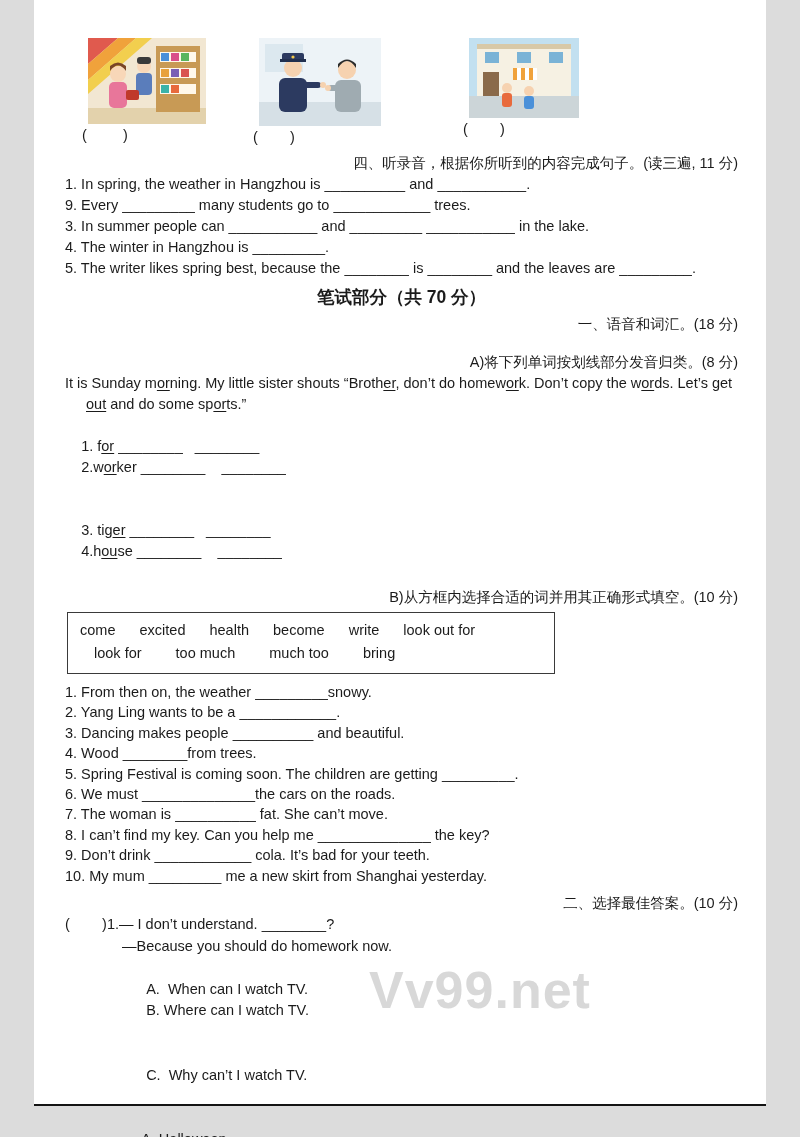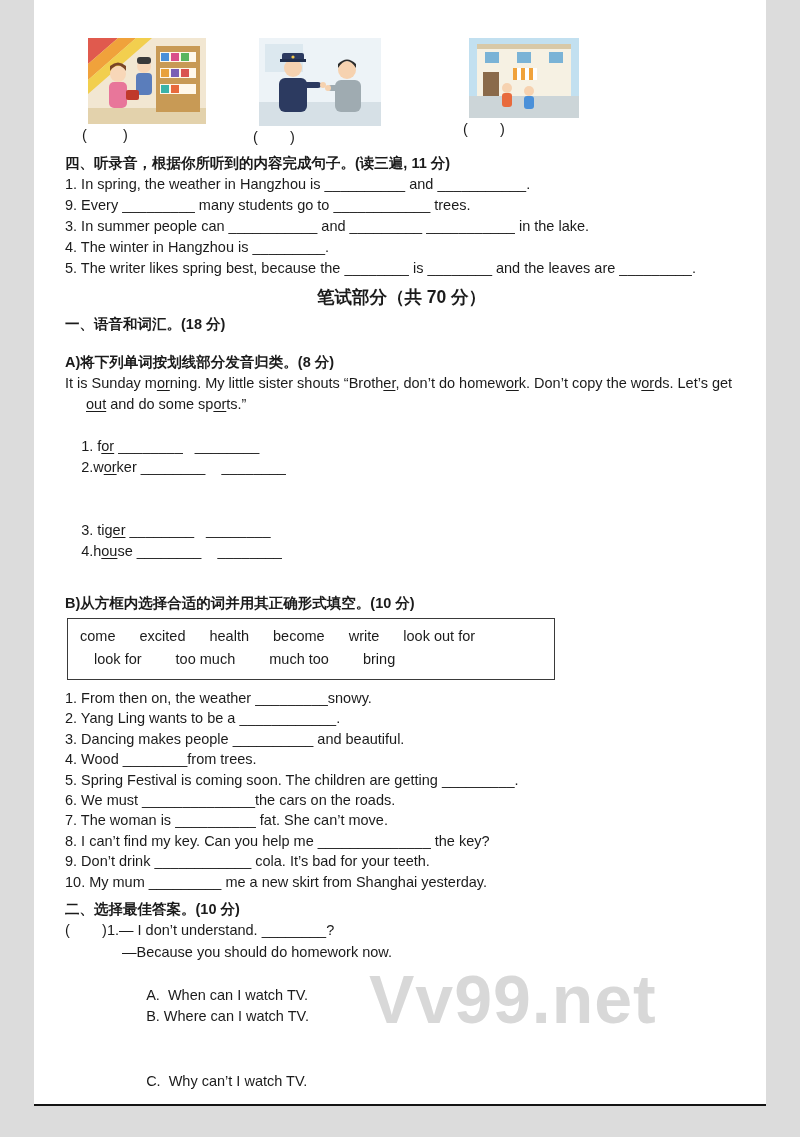--- a/index.html
+++ b/index.html
@@ -21,21 +21,21 @@
 
   
   .pics { display:flex; margin-left:23px; }
   .pic-col { display:flex; flex-direction:column; }
   .pic-col + .pic-col { margin-left:53px; }
   .pic-col.third { margin-left:88px; }
   .pic-frame { display:block; }
   .pic-cap { white-space:pre; line-height:18px; margin-top:2px; margin-left:-6px; }
 
   
-  .sec-title { font-weight:bold; margin-top:6px; line-height:22px; }
+  .sec-title { font-weight:normal; margin-top:6px; line-height:22px;text-align:right; }
   .written-title { text-align:center; font-weight:bold; font-size:17.5px; line-height:24px; margin:6px 0 4px 0; }
 
   .indent1 { padding-left:21px; }
 
   .word-row { white-space:pre-wrap; line-height:21px; }
   .word-left { display:inline-block; width:250px; }
 
   .word-box {
     border:1.6px solid #3a3a3a; width:488px; margin:4px 0 8px 2px;
     padding:6px 8px 8px 12px; line-height:23px;
@@ -47,21 +47,21 @@
   .q-line { white-space:pre-wrap; line-height:21.5px; }
   .opt-row { white-space:pre-wrap; line-height:21.5px; }
   .opt { display:inline-block; white-space:pre; }
   .q1-opts { padding-left:65px; } .q1-a { width:230px; }
   .q1-c-row { padding-left:65px; }
   .q1-because { padding-left:57px; }
   .q2-opts { padding-left:60px; } .q2-a { width:143px; }
 
   .watermark {
     position:absolute; left:335px; top:960px;
-    font-size:68px; font-weight:bold; letter-spacing:1px;
+    font-size:52px; font-weight:bold; letter-spacing:1px;
     color:#b9b9b9; opacity:0.55; pointer-events:none; z-index:5;text-align:right;
   }
 </style>
 </head>
 <body>
 
 <div class="sheet">
 
   <div class="pics">
     <div class="pic-col">
@@ -150,21 +150,21 @@
   <p class="line"><span>It is Sunday m</span><span class="u">or</span><span>ning. My little sister shouts “Broth</span><span class="u">er</span><span>, don’t do homew</span><span class="u">or</span><span>k. Don’t copy the w</span><span class="u">or</span><span>ds. Let’s get</span></p>
   <p class="line indent1"><span class="u">out</span><span> and do some sp</span><span class="u">or</span><span>ts.”</span></p>
   <div class="word-row">
     <span class="word-left"><span>1. f</span><span class="u">or</span><span> ________   ________</span></span>
     <span><span>2.w</span><span class="u">or</span><span>ker ________    ________</span></span>
   </div>
   <div class="word-row">
     <span class="word-left"><span>3. tig</span><span class="u">er</span><span> ________   ________</span></span>
     <span><span>4.h</span><span class="u">ou</span><span>se ________    ________</span></span>
   </div>
-  <div class="sec-title" style="margin-top:9px;">B)从方框内选择合适的词并用其正确形式填空。(10 分)</div>
+  <div class="sec-title" style="margin-top:3px;">B)从方框内选择合适的词并用其正确形式填空。(10 分)</div>
 
   <div class="word-box">
     <div class="box-row">
       <span class="box-word">come</span>
       <span class="box-word">excited</span>
       <span class="box-word">health</span>
       <span class="box-word">become</span>
       <span class="box-word">write</span>
       <span class="box-word">look out for</span>
     </div>

